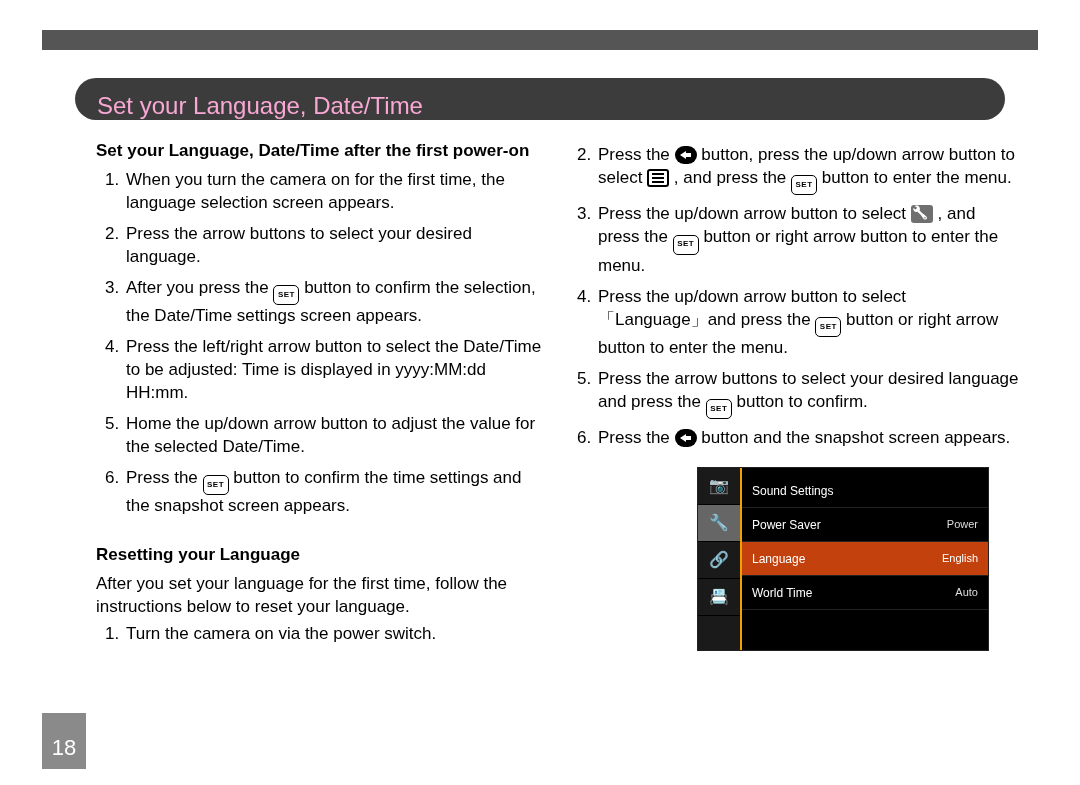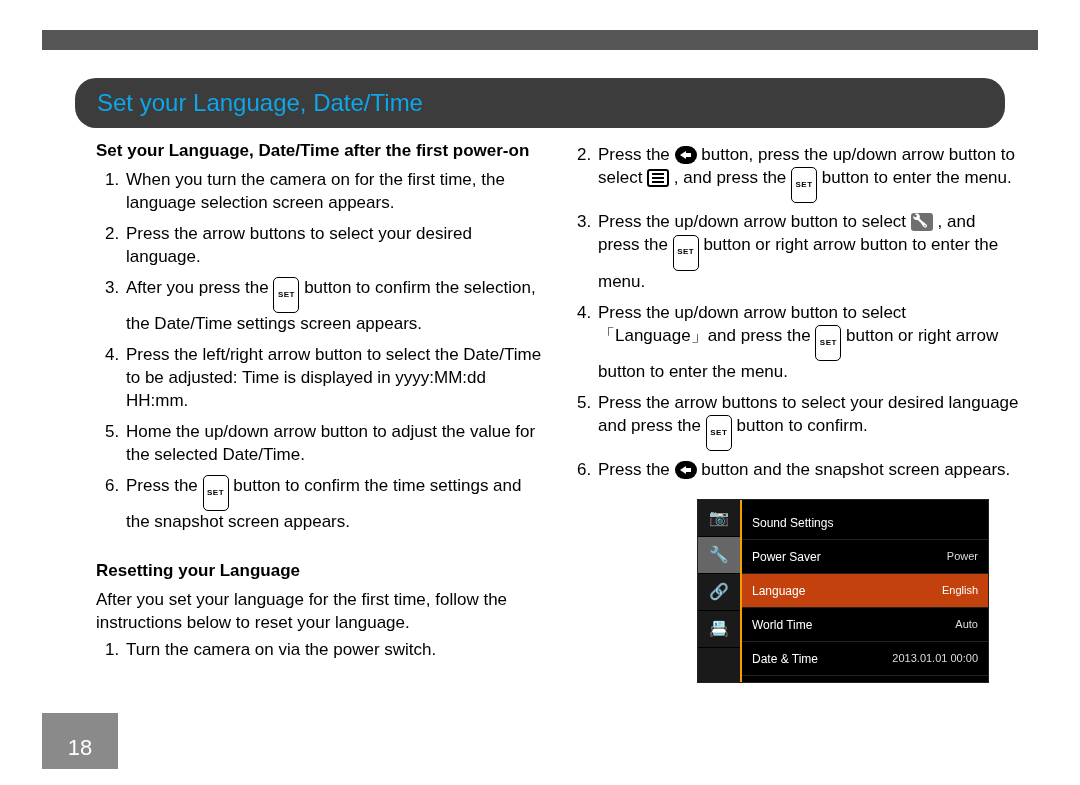--- a/index.html
+++ b/index.html
@@ -12,26 +12,26 @@
     color: #000;
     overflow: hidden;
   }
   .top-bar {
     position: absolute;
     left: 42px; right: 42px; top: 30px; height: 20px;
     background: #555;
   }
   .title-pill {
     position: absolute;
-    left: 75px; right: 75px; top: 78px; height: 50px;
+    left: 75px; right: 75px; top: 78px; height: 42px;
     background: #3c3c3c;
     border-radius: 21px;
-    display: flex; align-items: center;
+    display: flex; align-items: flex-end;
     padding-left: 22px;
-    color: #0ea5e9;
+    color: #f9a8d4;
     font-size: 24px;
     box-sizing: border-box;
   }
   .cols {
     position: absolute;
     left: 80px; top: 140px; right: 60px; bottom: 100px;
     display: flex;
     gap: 20px;
     margin-left: 16px;
   }
@@ -55,21 +55,21 @@
     padding-left: 2px;
   }
   .ic {
     display: inline-flex;
     align-items: center;
     justify-content: center;
     vertical-align: -4px;
     box-sizing: border-box;
   }
   .ic-set {
-    width: 26px; height: 36px;
+    width: 26px; height: 20px;
     border: 1.5px solid #000;
     border-radius: 5px;
     font-size: 8px;
     font-weight: 700;
     letter-spacing: 0.5px;
   }
   .ic-back {
     width: 22px; height: 18px;
     border-radius: 9px / 9px;
     background: #000;
@@ -102,21 +102,21 @@
     background: #6f6f6f;
     border-radius: 3px;
     position: relative;
     color:#fff;
     font-size:13px;
   }
   .ic-wrench::after { content:"🔧";position:absolute;left:2px;top:-1px;font-size:13px;filter:grayscale(1) brightness(2);}
   .page-num-tab {
     position: absolute;
     left: 42px; bottom: 16px;
-    width: 76px; height: 56px;
+    width: 44px; height: 56px;
     background: #8a8a8a;
     color: #fff;
     display: flex; align-items:flex-end; justify-content:center;
     font-size: 22px;
     padding-bottom:8px;
     box-sizing:border-box;
   }
   
   .cam-shot {
     width: 290px; height: 182px;
@@ -216,24 +216,20 @@
             <span class="cam-val">Power</span>
           </div>
           <div class="cam-row sel">
             <span>Language</span>
             <span class="cam-val">English</span>
           </div>
           <div class="cam-row">
             <span>World Time</span>
             <span class="cam-val">Auto</span>
           </div>
-          <div class="cam-row">
-            <span>Date &amp; Time</span>
-            <span class="cam-val">2013.01.01 00:00</span>
-          </div>
         </div>
      </div>
   </div>
 </div>
 
 <div class="page-num-tab">
   <span>18</span>
 </div>
 
 </body></html>

